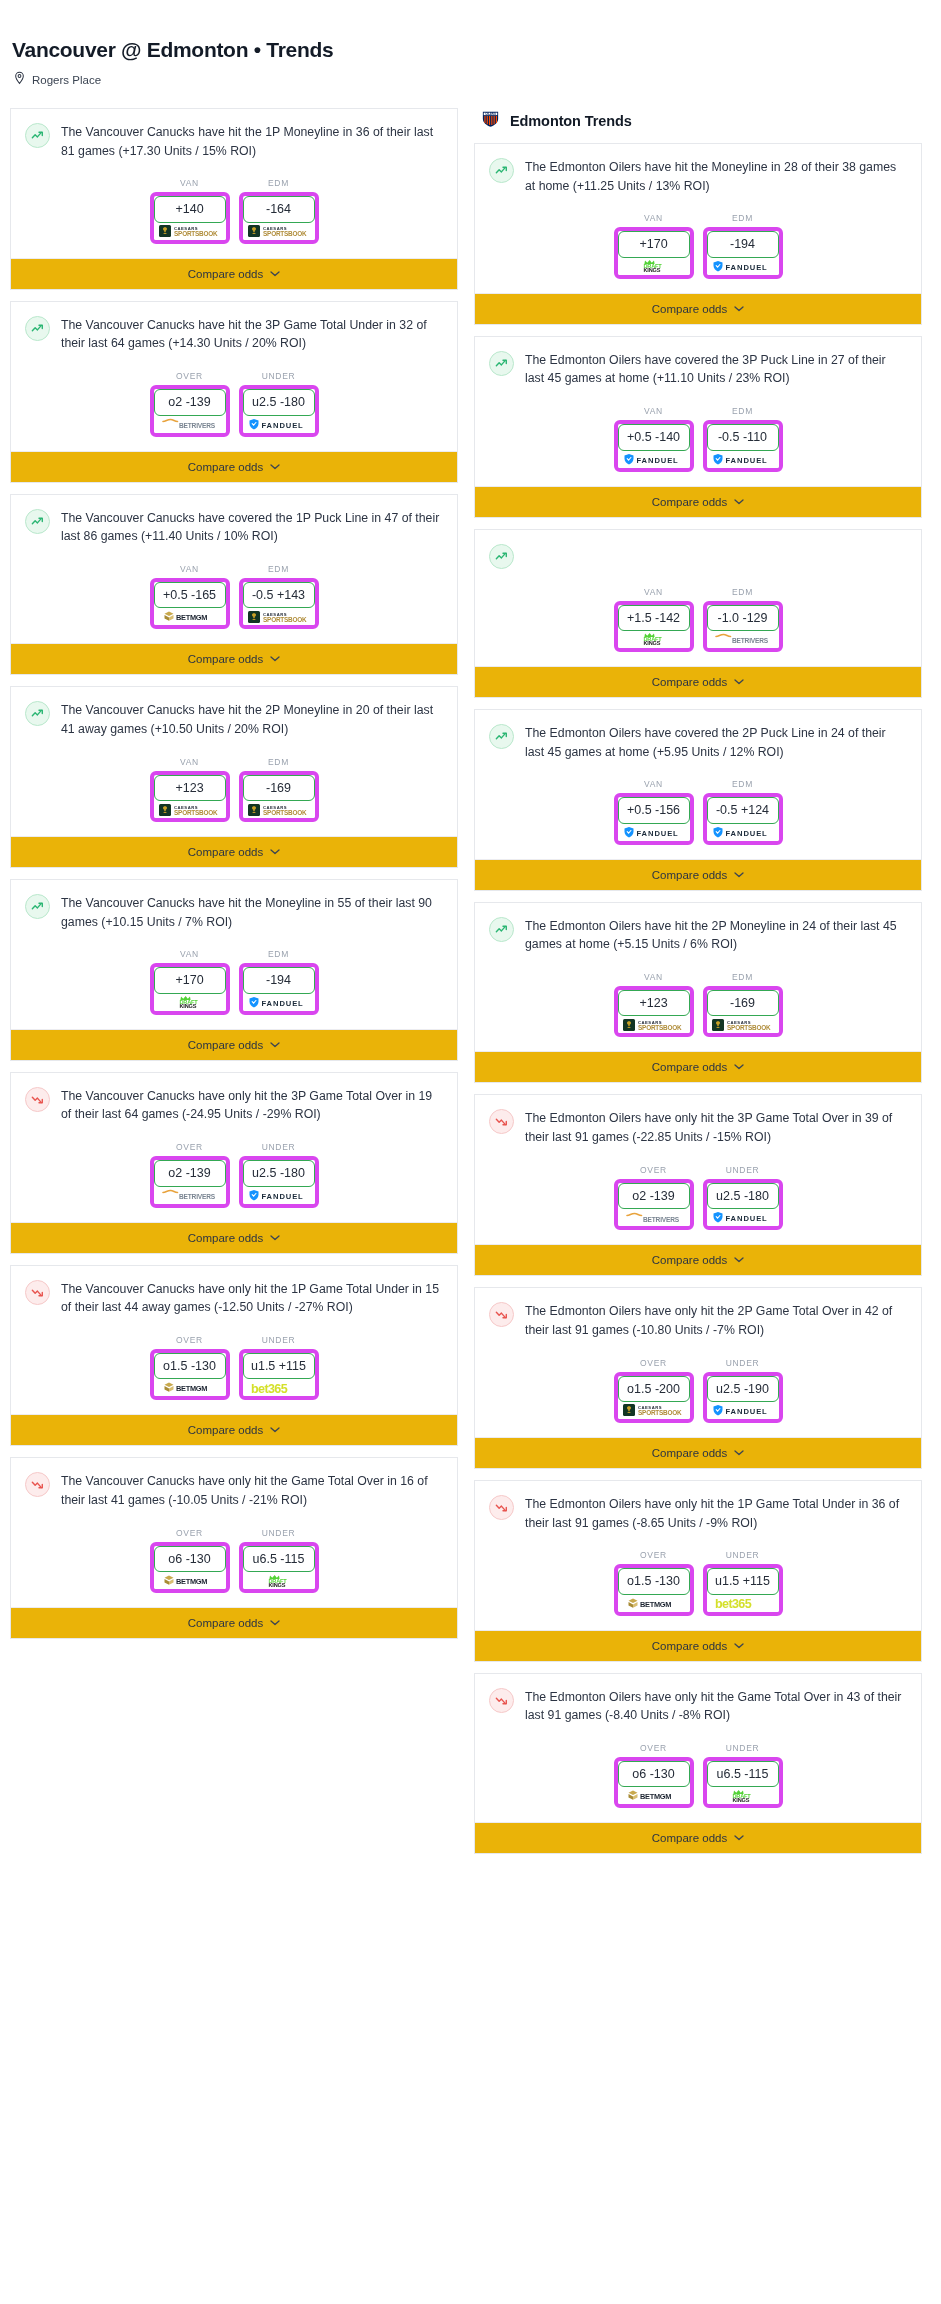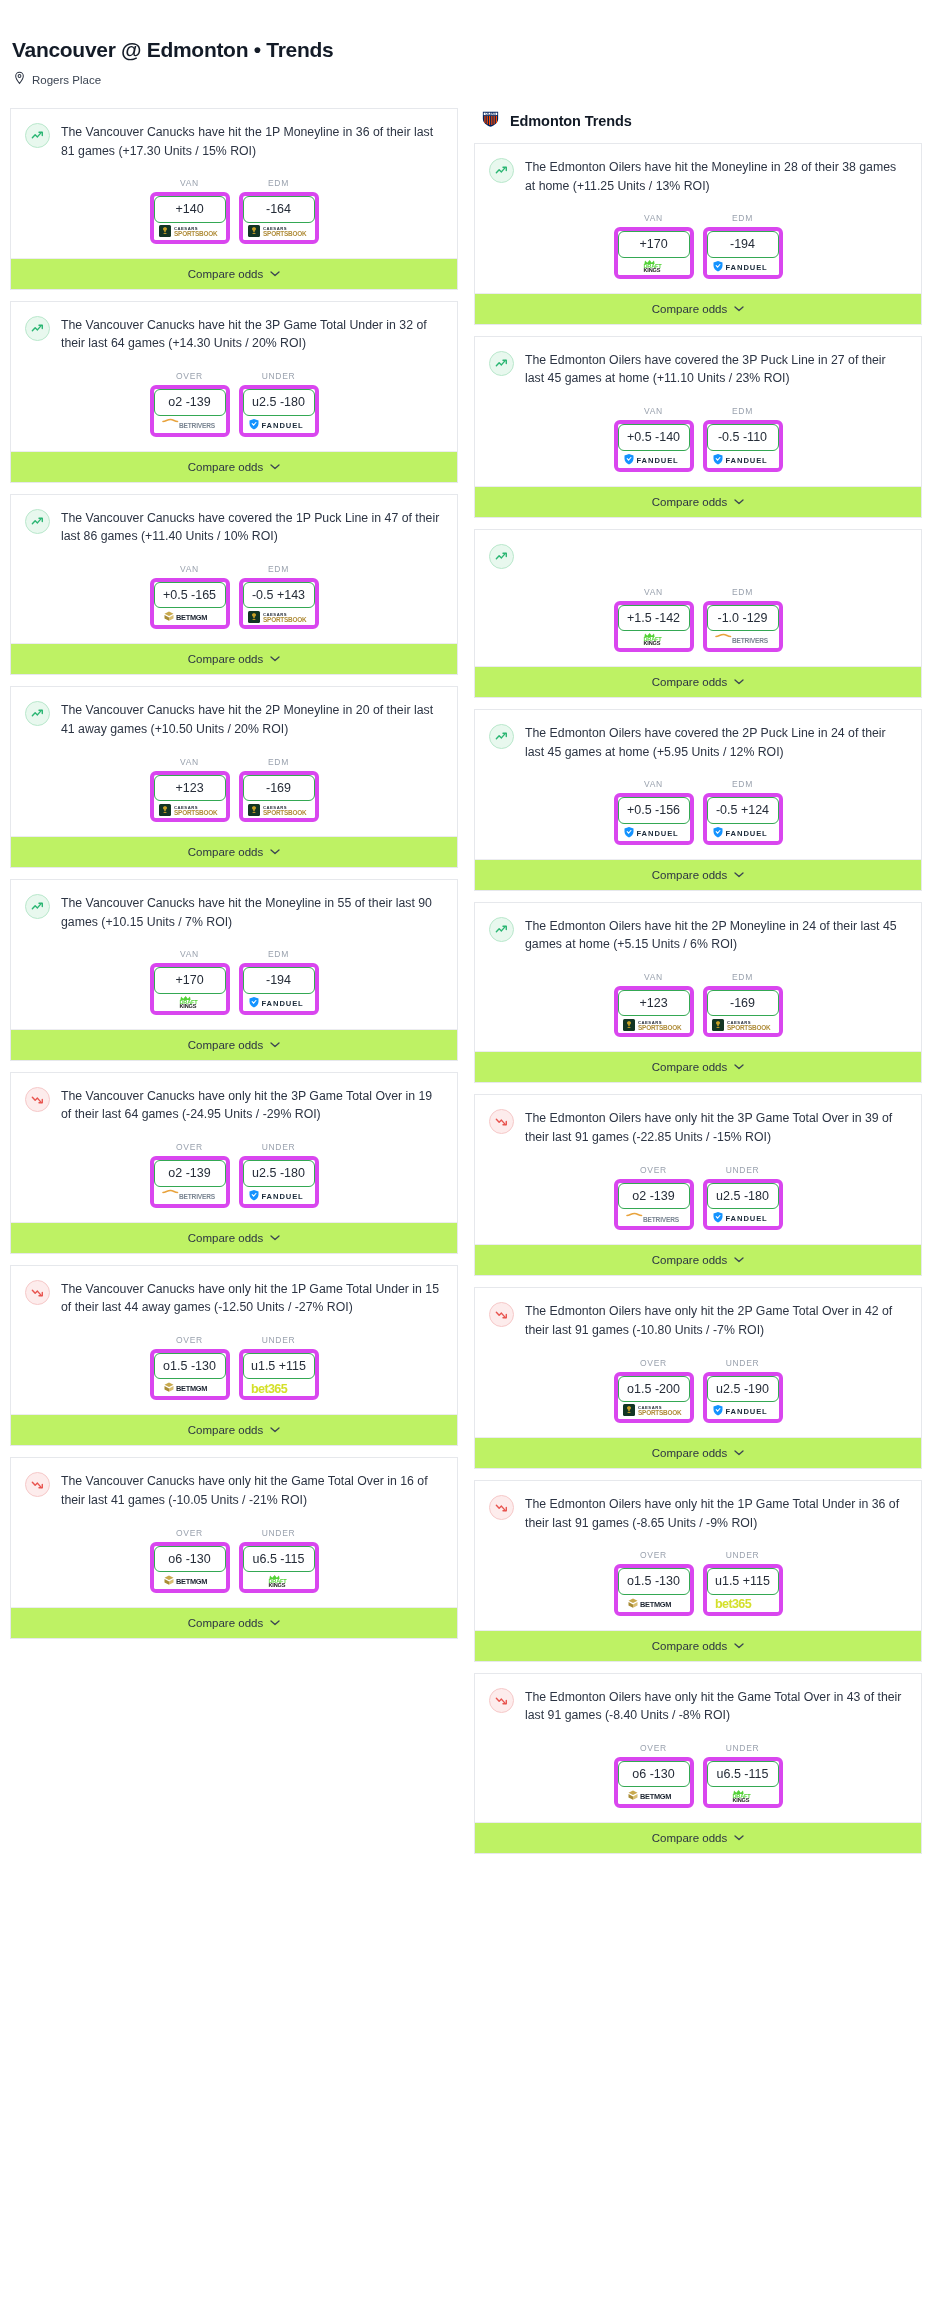--- a/index.html
+++ b/index.html
@@ -113,21 +113,21 @@
     display: flex;
     align-items: center;
     justify-content: center;
     background: #fff;
     border-top: 0;
   }
   .book-strip svg { display: block; }
 
   
   .compare {
-    background: #bef264;
+    background: #eab308;
     border-top: 1px solid #ececf0;
     text-align: center;
     padding: 9px 0;
     font-size: 11.5px;
     color: #2c3443;
     cursor: pointer;
     display: flex;
     align-items: center;
     justify-content: center;
     gap: 7px;

